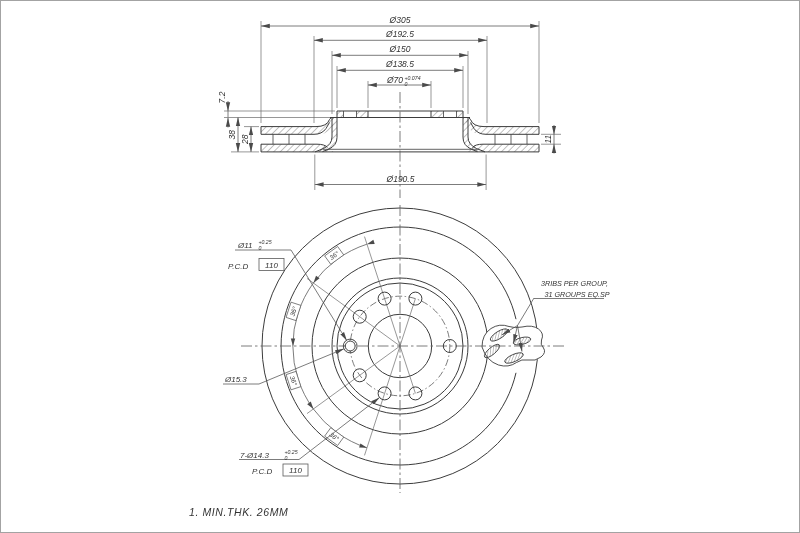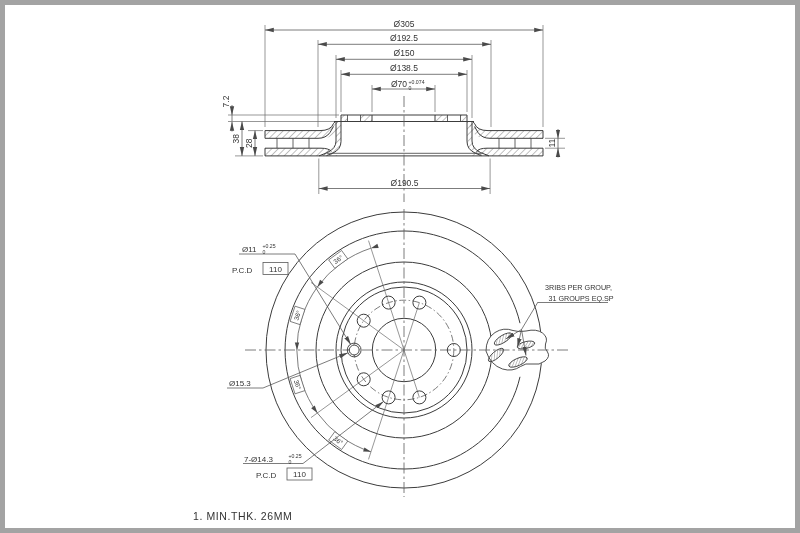--- a/index.html
+++ b/index.html
@@ -1,16 +1,16 @@
 <!DOCTYPE html>
 <html><head>
 <meta charset="utf-8">
 <style>
   html,body{margin:0;padding:0;background:#fff;}
-  .page{position:relative;width:800px;height:533px;background:#fff;border:5px solid #a3a3a3;box-sizing:border-box;overflow:hidden;}
+  .page{position:relative;width:800px;height:533px;background:#fff;border:1px solid #a3a3a3;box-sizing:border-box;overflow:hidden;font-style:italic;}
   svg{display:block;}
   text{font-family:"Liberation Sans","DejaVu Sans",sans-serif;fill:#333;}
   .d{font-size:8.5px;}
   .s{font-size:5.2px;}
   .l{font-size:8px;}
   .n{font-size:7.2px;}
   .a{font-size:6.5px;}
   .note{font-size:10.5px;letter-spacing:.6px;}
   .body-ln{stroke:#3c3c3c;stroke-width:1;fill:none;}
   .thin{stroke:#3c3c3c;stroke-width:.8;fill:none;}

